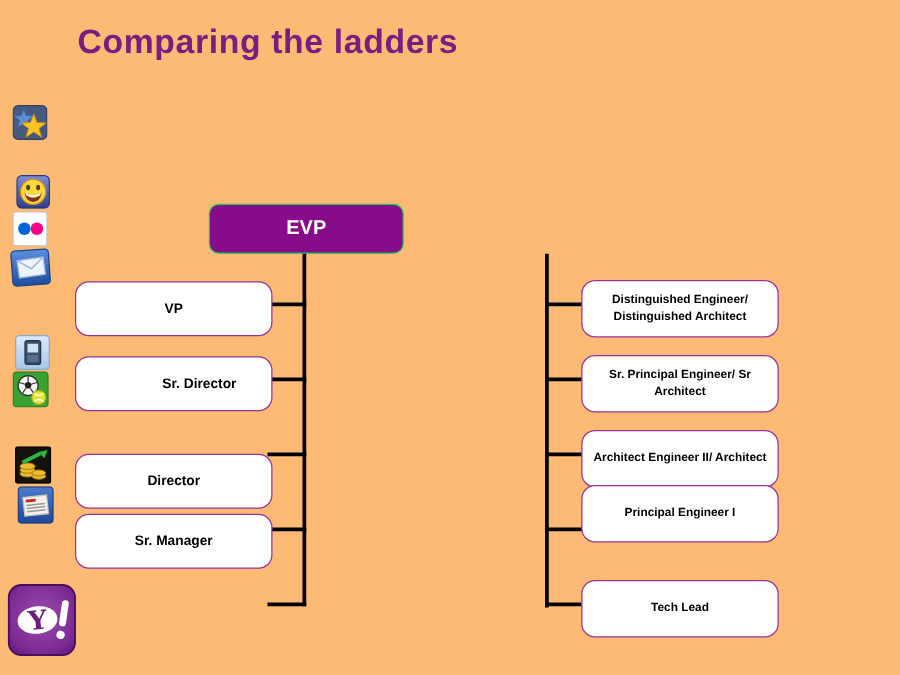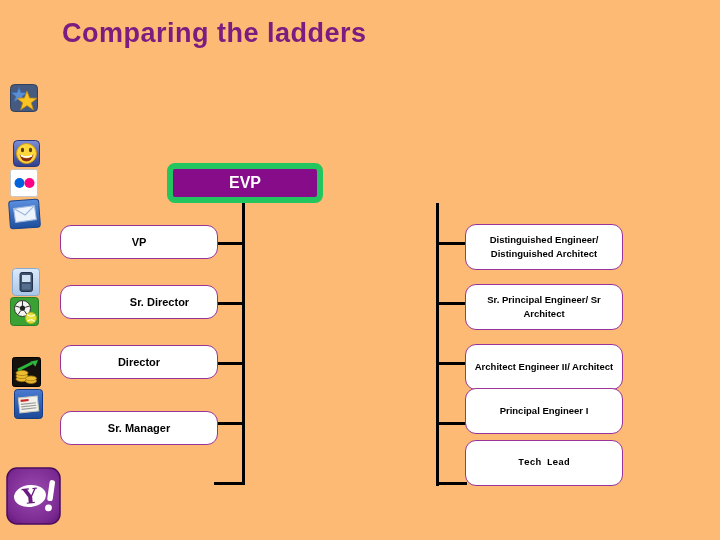--- a/index.html
+++ b/index.html
@@ -3,33 +3,33 @@
 <meta charset="utf-8">
 <style>
   html,body{margin:0;padding:0;}
   body{font-family:"Liberation Sans",sans-serif;background:#888;}
   .slide{position:relative;width:720px;height:540px;background:#fdba74;overflow:hidden;}
 
   .title{position:absolute;left:62px;top:16px;margin:0;font-size:27px;line-height:34px;
          font-weight:bold;color:#7b1d80;letter-spacing:0.5px;}
 
   
-  .header-box{position:absolute;height:40px;background:#870c89;border:6px solid #22c55e;
+  .header-box{position:absolute;height:40px;background:#870c89;border:1px solid #22c55e;
               border-radius:8px;display:flex;align-items:center;justify-content:center;
               color:#ffffff;box-sizing:border-box;}
   .header-box.evp{left:167px;top:163px;width:156px;font-weight:bold;font-size:16px;}
   .header-box.fellow{left:360px;top:163px;width:153px;font-weight:normal;font-size:14px;}
 
   .rung{position:absolute;background:#ffffff;border:1.4px solid #993399;border-radius:11px;
         display:flex;align-items:center;justify-content:center;text-align:center;
         color:#000;font-weight:bold;box-sizing:border-box;z-index:2;}
-  .rung.left{left:60px;width:158px;height:34px;font-size:11px;}
+  .rung.left{left:60px;width:158px;height:44px;font-size:11px;}
   .rung.right{left:465px;width:158px;height:46px;font-size:9.5px;line-height:1.45;padding:0 6px;}
-  .rl0{top:225px;} .rl1{top:285px;padding-left:41px;} .rl2{top:345px;} .rl3{top:411px;} .rl4{top:465px;}
-  .rr0{top:224px;} .rr1{top:284px;} .rr2{top:344px;} .rr3{top:388px;} .rr4{top:440px;font-family:Liberation Mono, monospace;}
+  .rl0{top:225px;} .rl1{top:285px;padding-left:41px;} .rl2{top:363px;} .rl3{top:411px;} .rl4{top:465px;}
+  .rr0{top:224px;} .rr1{top:284px;} .rr2{top:344px;} .rr3{top:388px;} .rr4{top:464px;}
 
   
   .conn{position:absolute;background:#000000;z-index:1;}
   .vline-left{left:242px;top:203px;width:3px;height:282px;}
   .vline-right{left:436px;top:203px;width:3px;height:283px;}
   .hconn{height:3px;}
   .hl{left:214px;width:31px;}
   .hr{left:436px;width:31px;}
   .hy0{top:242px;} .hy1{top:302px;} .hy2{top:362px;} .hy3{top:422px;} .hy4{top:482px;}
 

